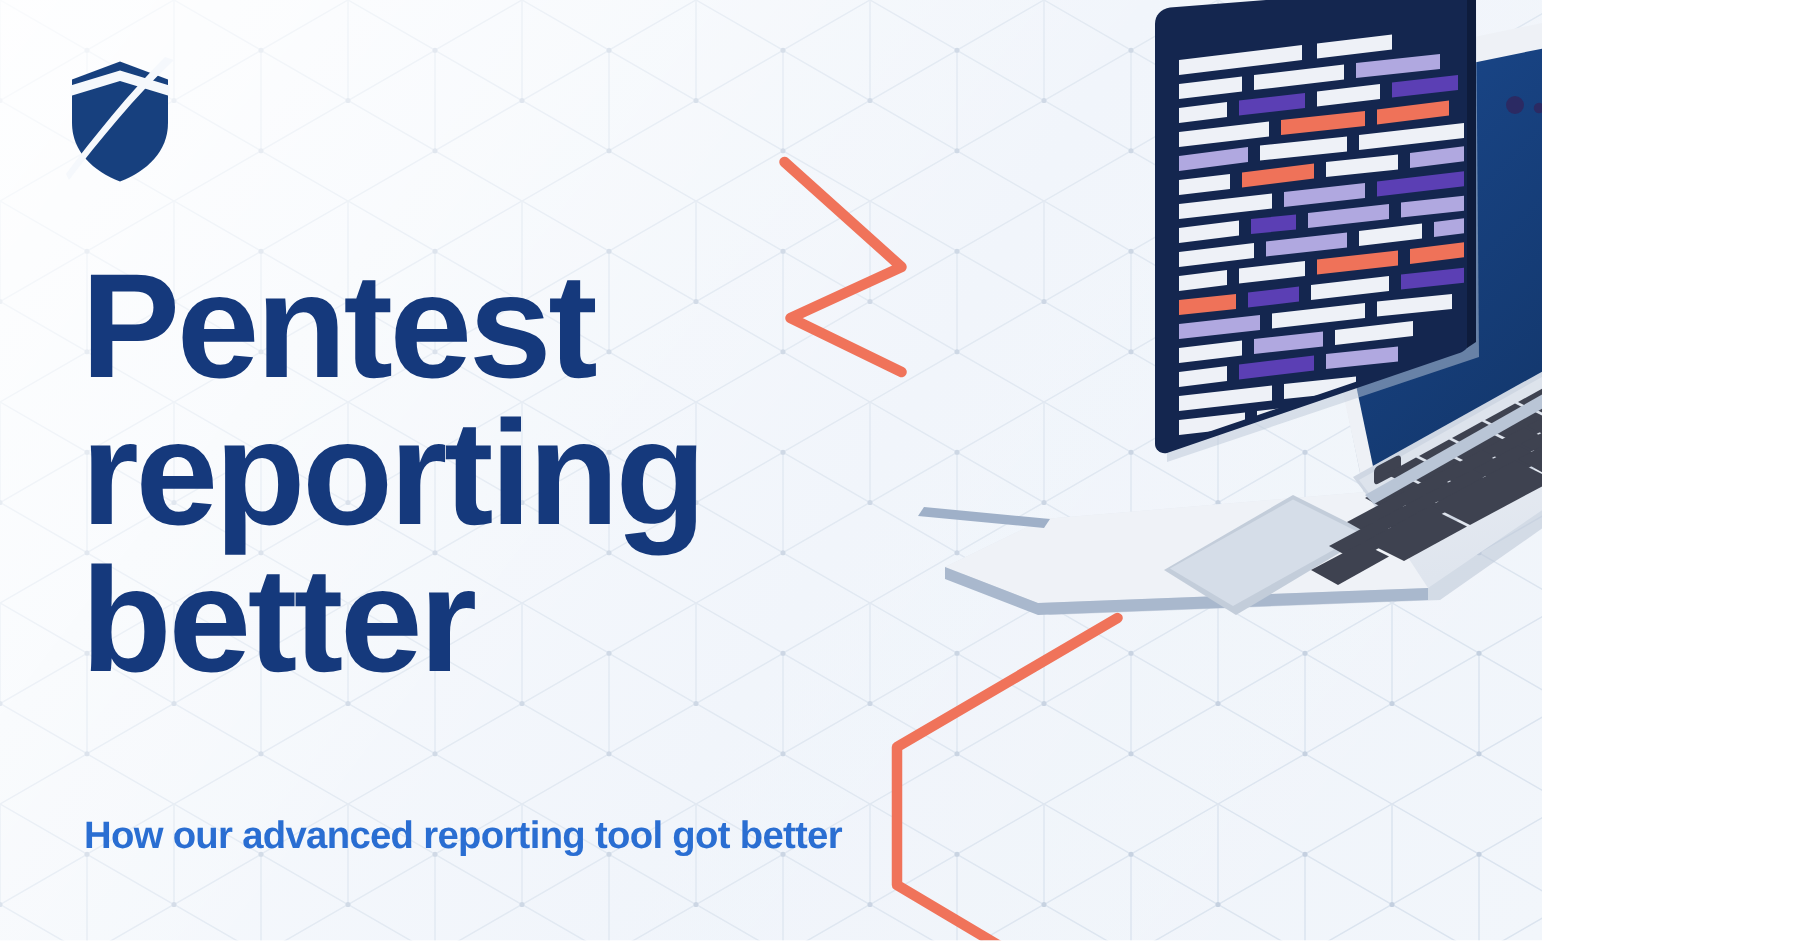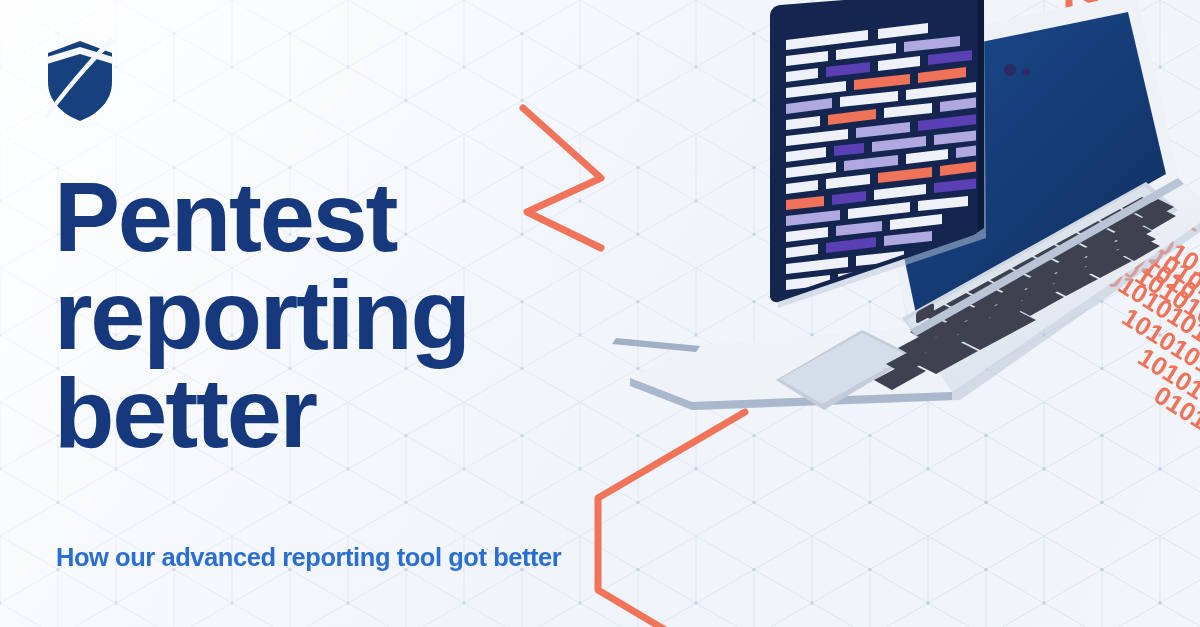--- a/index.html
+++ b/index.html
@@ -2,21 +2,21 @@
 <html><head>
 <meta charset="utf-8">
 <style>
   html, body {
     margin: 0;
     padding: 0;
     background: #ffffff;
   }
   .banner {
     position: relative;
-    width: 1200px;
+    width: 1028px;
     height: 627px;
     overflow: hidden;
     background: linear-gradient(120deg, #f7fafd 0%, #eef3fa 55%, #f2f6fb 100%);
     font-family: "Liberation Sans", sans-serif;
   }
 
   
   .grid-layer {
     position: absolute;
     inset: 0;

